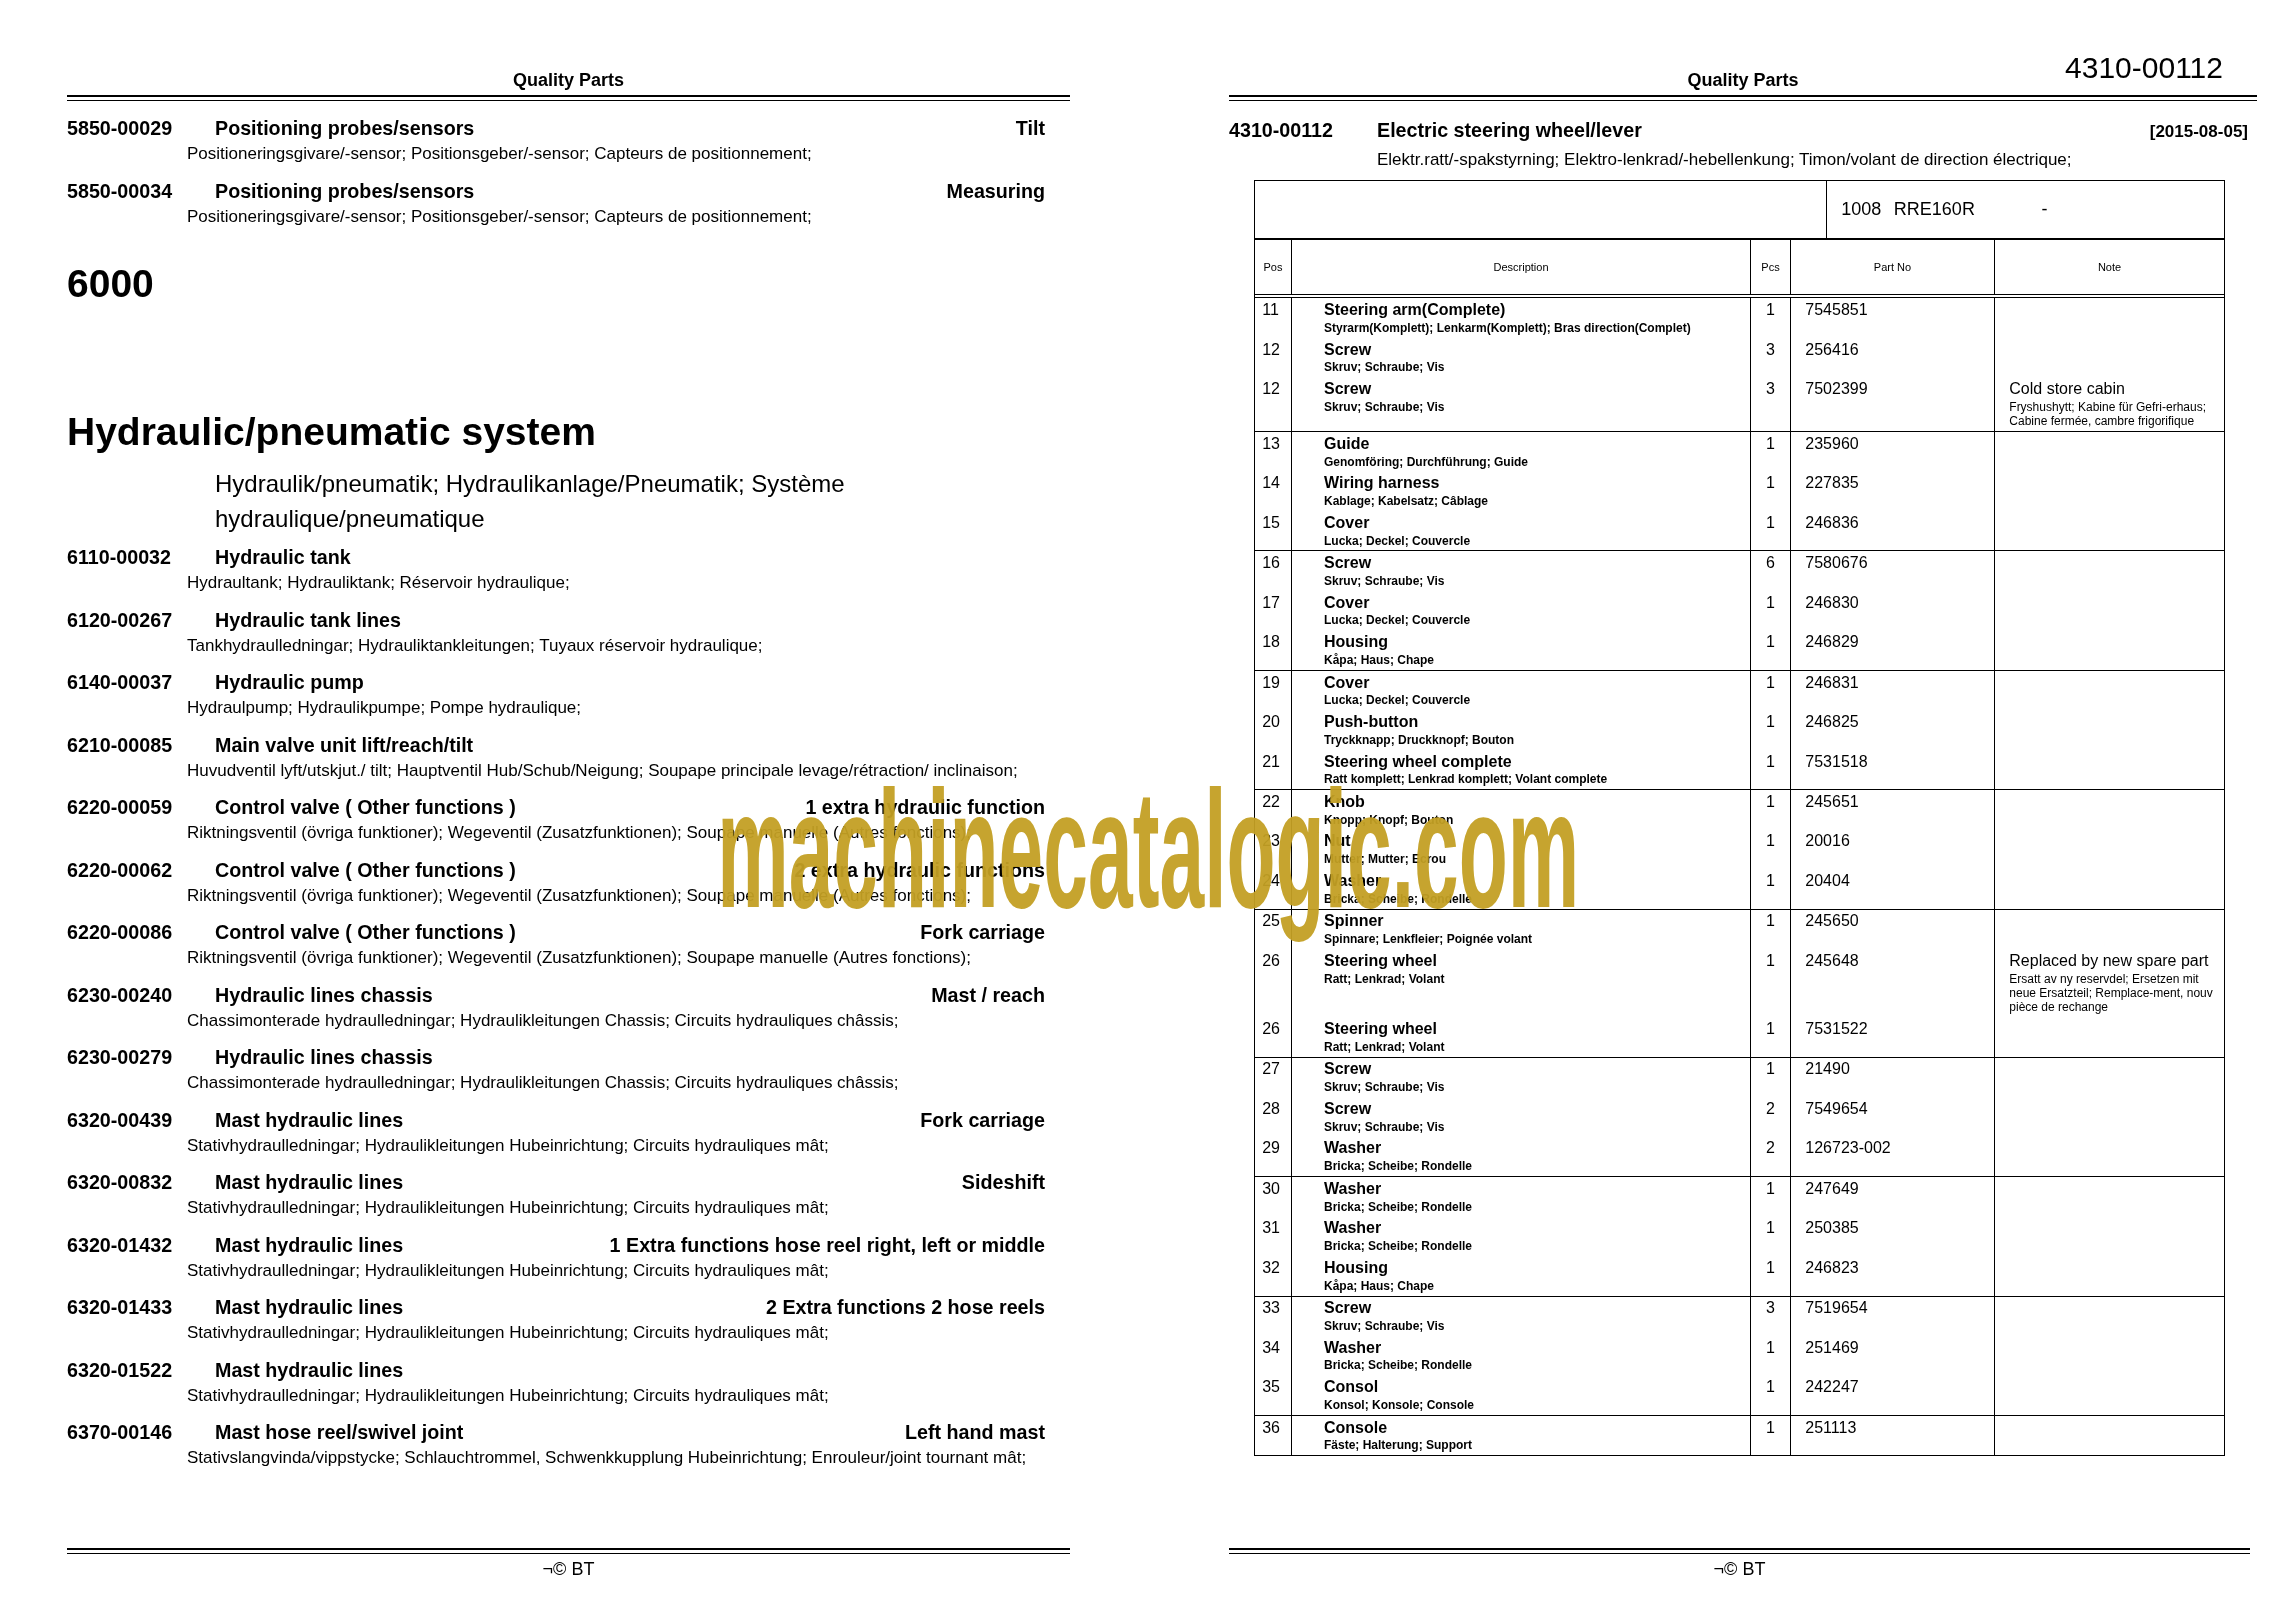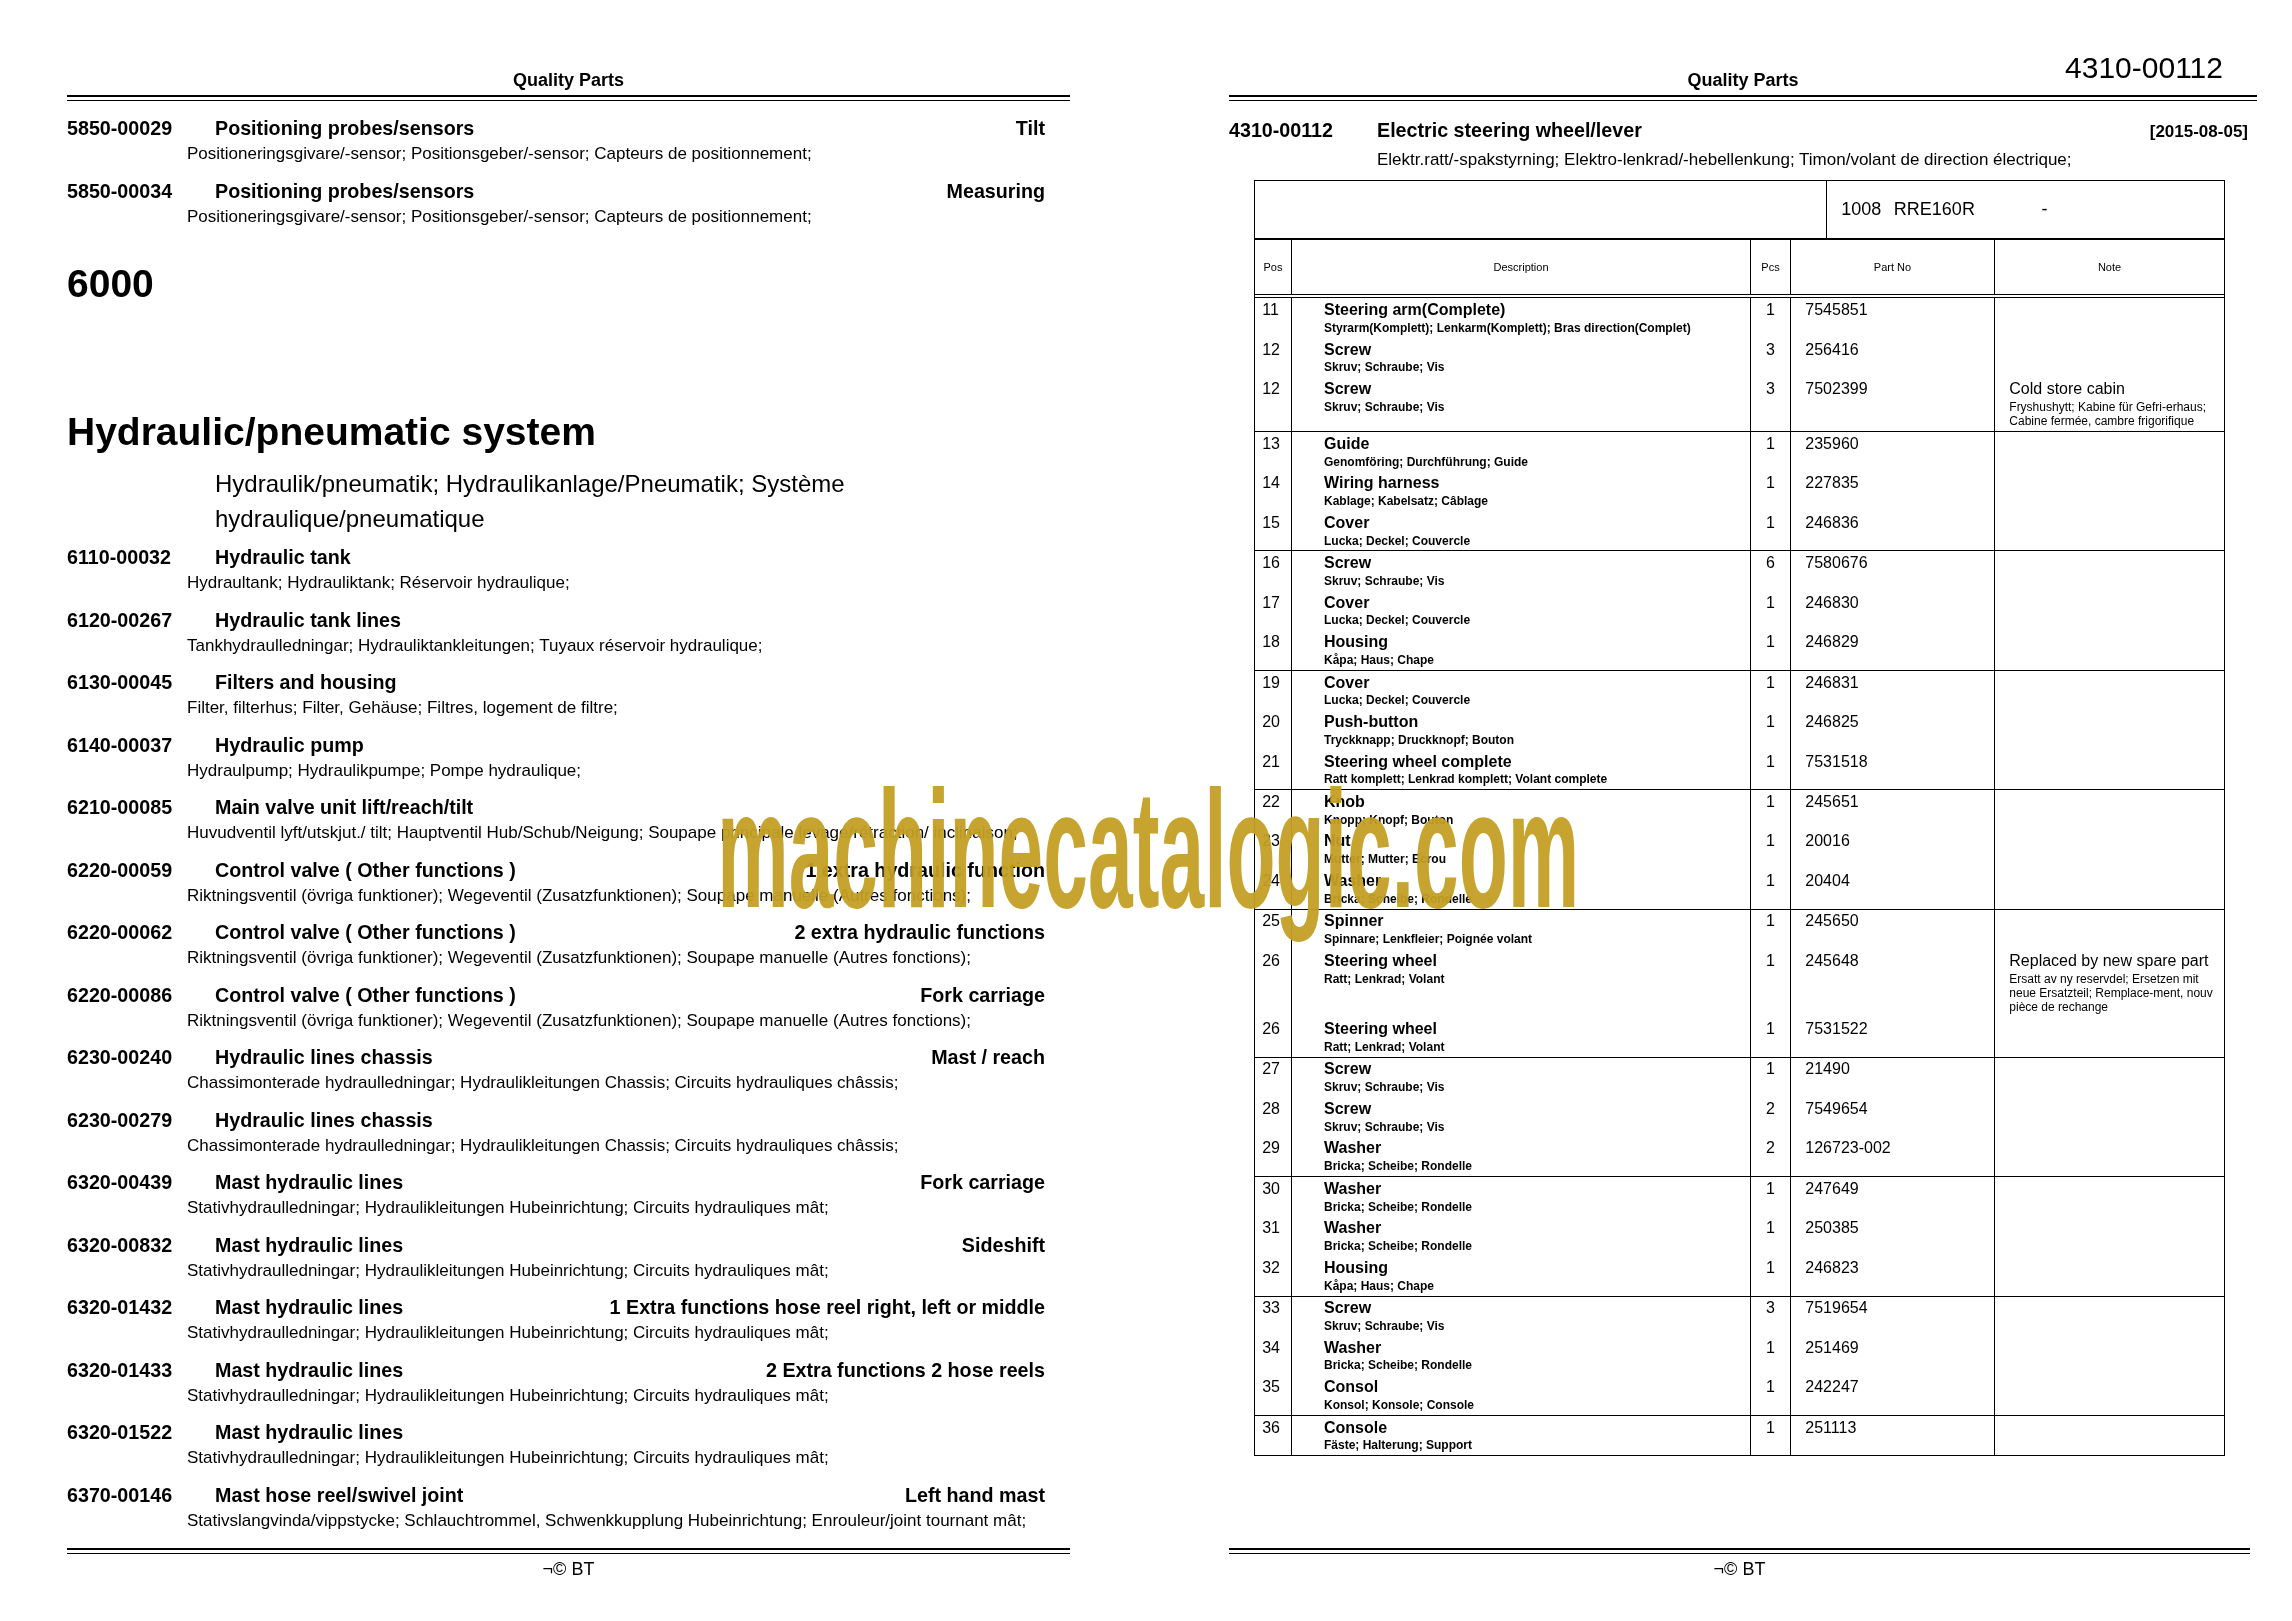--- a/index.html
+++ b/index.html
@@ -102,28 +102,20 @@
       <div class="entry">
     <div class="entry-line">
       <span class="code">6120-00267</span>
       <span class="title">Hydraulic tank lines</span>
 
     </div>
     <div class="desc">Tankhydraulledningar; Hydrauliktankleitungen; Tuyaux réservoir hydraulique;</div>
   </div>
       <div class="entry">
     <div class="entry-line">
-      <span class="code">6130-00045</span>
-      <span class="title">Filters and housing</span>
-
-    </div>
-    <div class="desc">Filter, filterhus; Filter, Gehäuse; Filtres, logement de filtre;</div>
-  </div>
-      <div class="entry">
-    <div class="entry-line">
       <span class="code">6140-00037</span>
       <span class="title">Hydraulic pump</span>
 
     </div>
     <div class="desc">Hydraulpump; Hydraulikpumpe; Pompe hydraulique;</div>
   </div>
       <div class="entry">
     <div class="entry-line">
       <span class="code">6210-00085</span>
       <span class="title">Main valve unit lift/reach/tilt</span>

